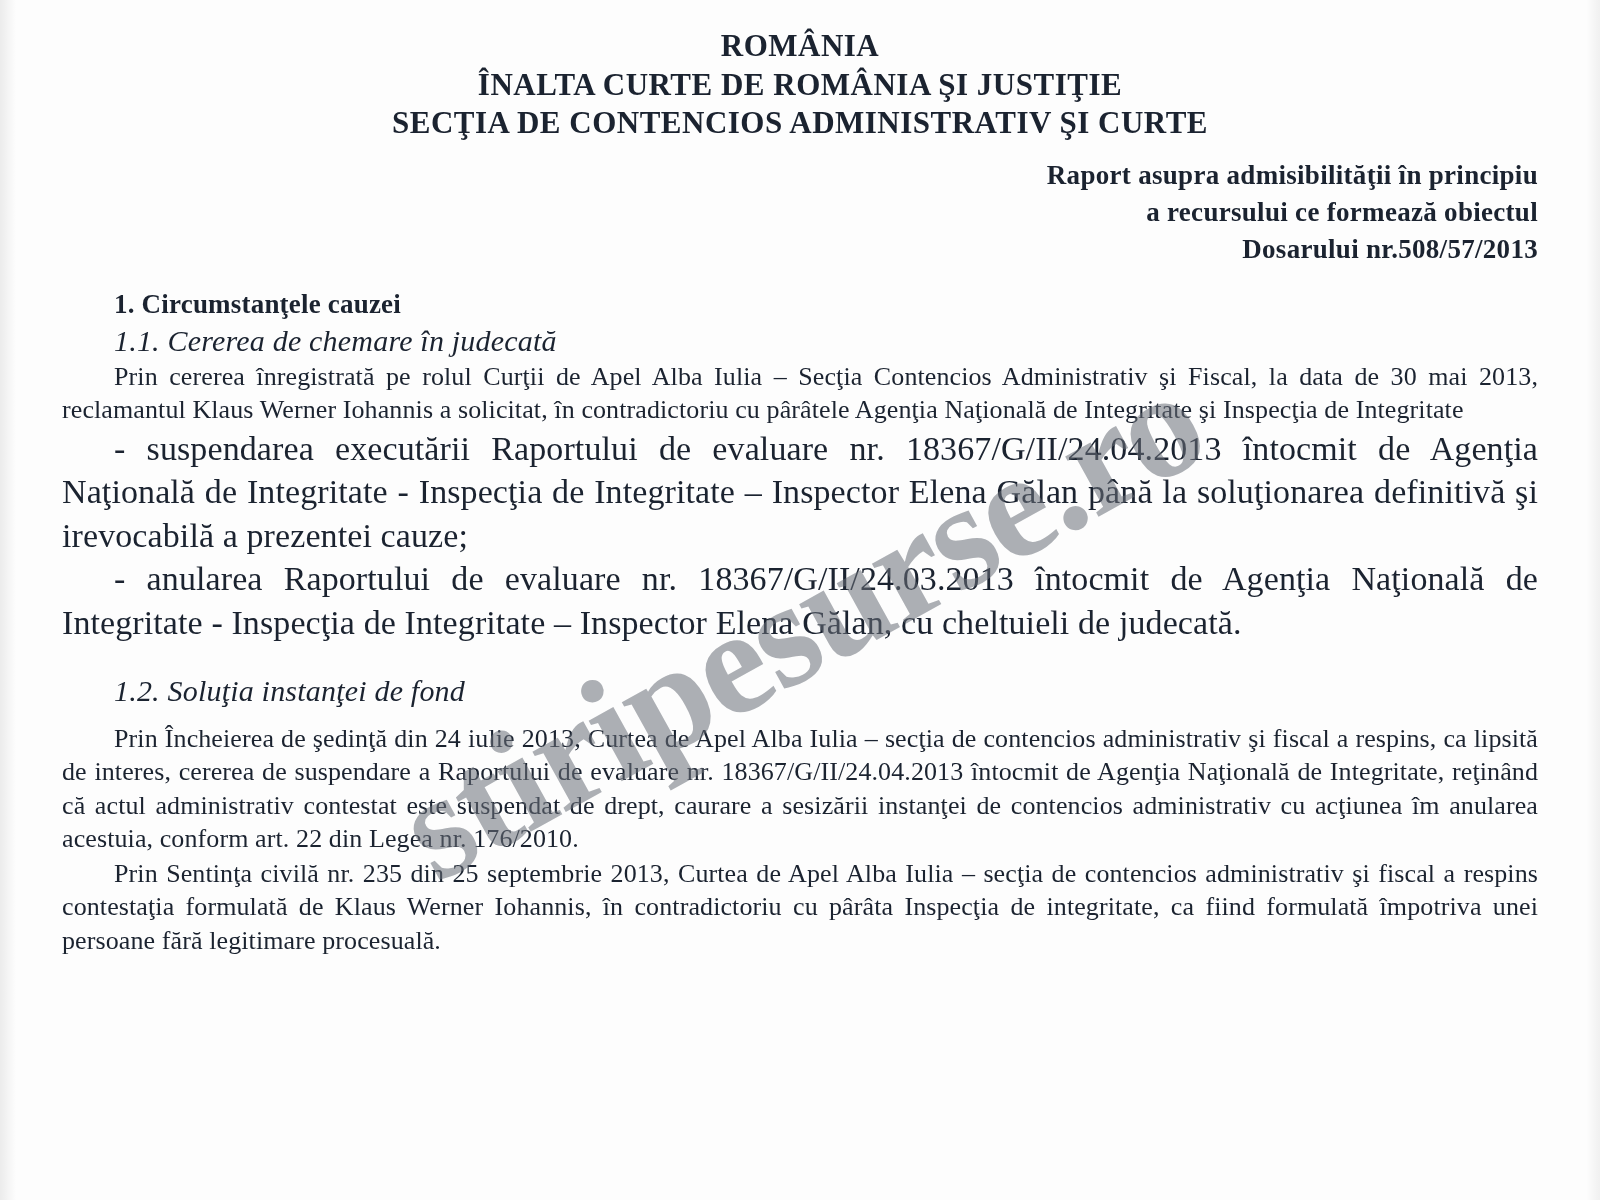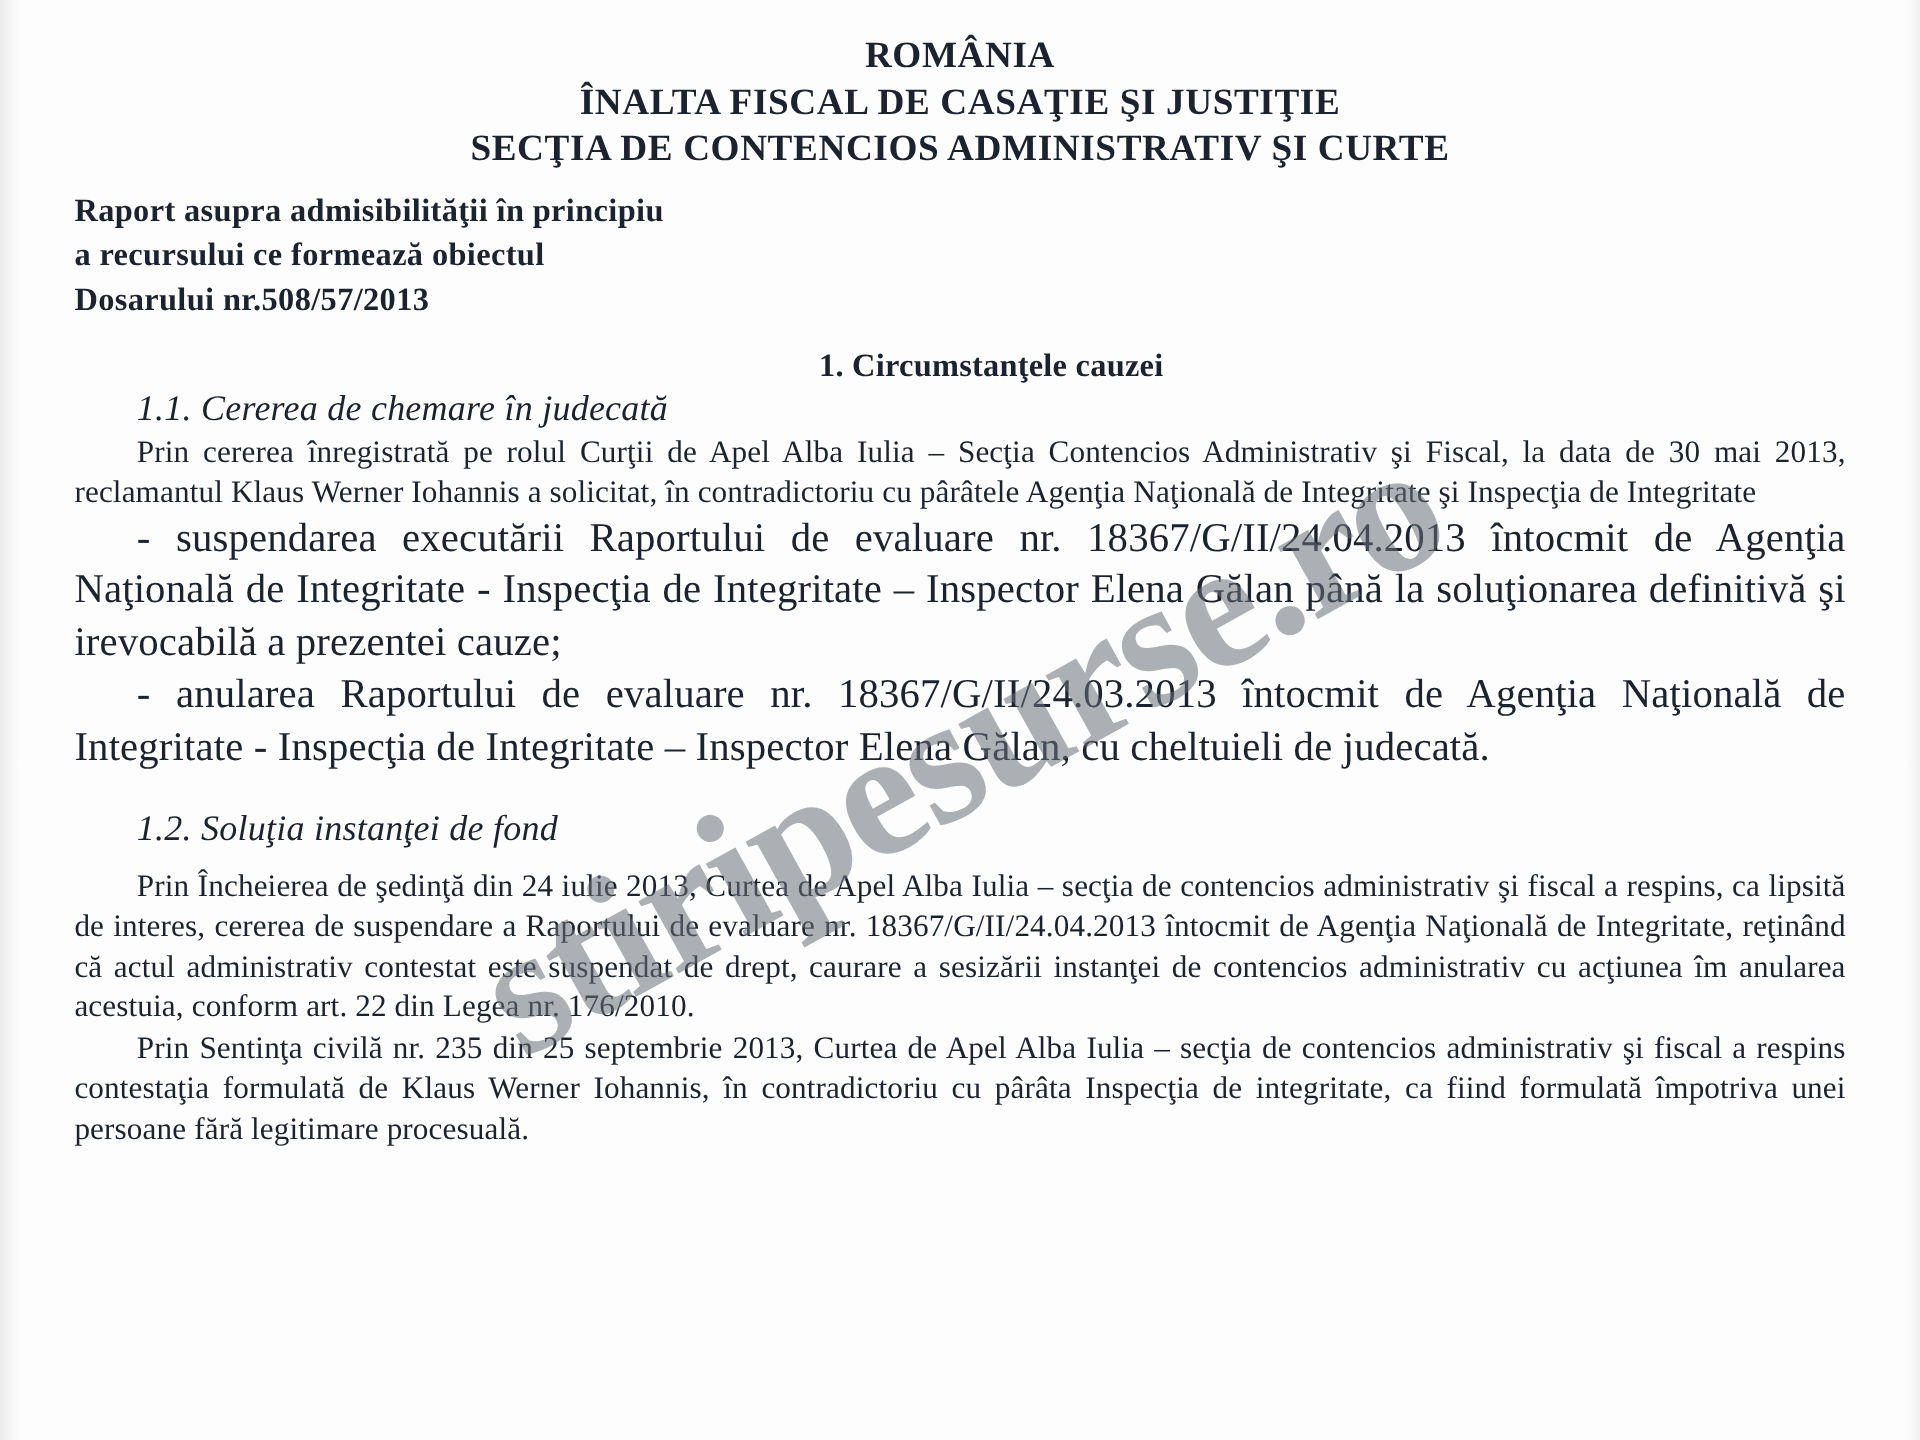--- a/index.html
+++ b/index.html
@@ -44,36 +44,35 @@
     text-align: center;
     font-weight: bold;
     letter-spacing: 0.5px;
     line-height: 1.18;
   }
   .h-country { font-size: 31px; margin: 6px 0 2px 0; }
   .h-court   { font-size: 31px; margin: 2px 0 2px 0; }
   .h-section { font-size: 31px; margin: 2px 0 16px 0; }
 
   .subtitle {
-    text-align: left;
+    text-align: right;
     font-weight: bold;
     font-size: 27px;
     line-height: 1.30;
     margin: 14px 0 6px 0;
     letter-spacing: 0.3px;
   }
   .subtitle div { margin: 2px 0; }
 
   .sec-title {
     font-weight: bold;
     font-size: 27px;
     margin: 22px 0 0 0;
     text-indent: 52px;
     letter-spacing: 0.2px;
-    text-align: center;
   }
   .sub-title {
     font-style: italic;
     font-size: 30px;
     margin: 4px 0 0 0;
     text-indent: 52px;
     letter-spacing: 0.2px;
   }
   p.body-par {
     font-size: 26px;
@@ -110,21 +109,21 @@
     letter-spacing: -2px;
     user-select: none;
   }
 </style>
 </head>
 <body>
 
 <div id="page">
 
   <div class="heading h-country">ROMÂNIA</div>
-  <div class="heading h-court">ÎNALTA FISCAL DE CASAŢIE ŞI JUSTIŢIE</div>
+  <div class="heading h-court">ÎNALTA CURTE DE ROMÂNIA ŞI JUSTIŢIE</div>
   <div class="heading h-section">SECŢIA DE CONTENCIOS ADMINISTRATIV ŞI CURTE</div>
 
   <div class="subtitle">
     <div>Raport asupra admisibilităţii în principiu</div>
     <div>a recursului ce formează obiectul</div>
     <div>Dosarului nr.508/57/2013</div>
   </div>
 
   <div class="sec-title">1. Circumstanţele cauzei</div>
   <div class="sub-title">1.1. Cererea de chemare în judecată</div>

